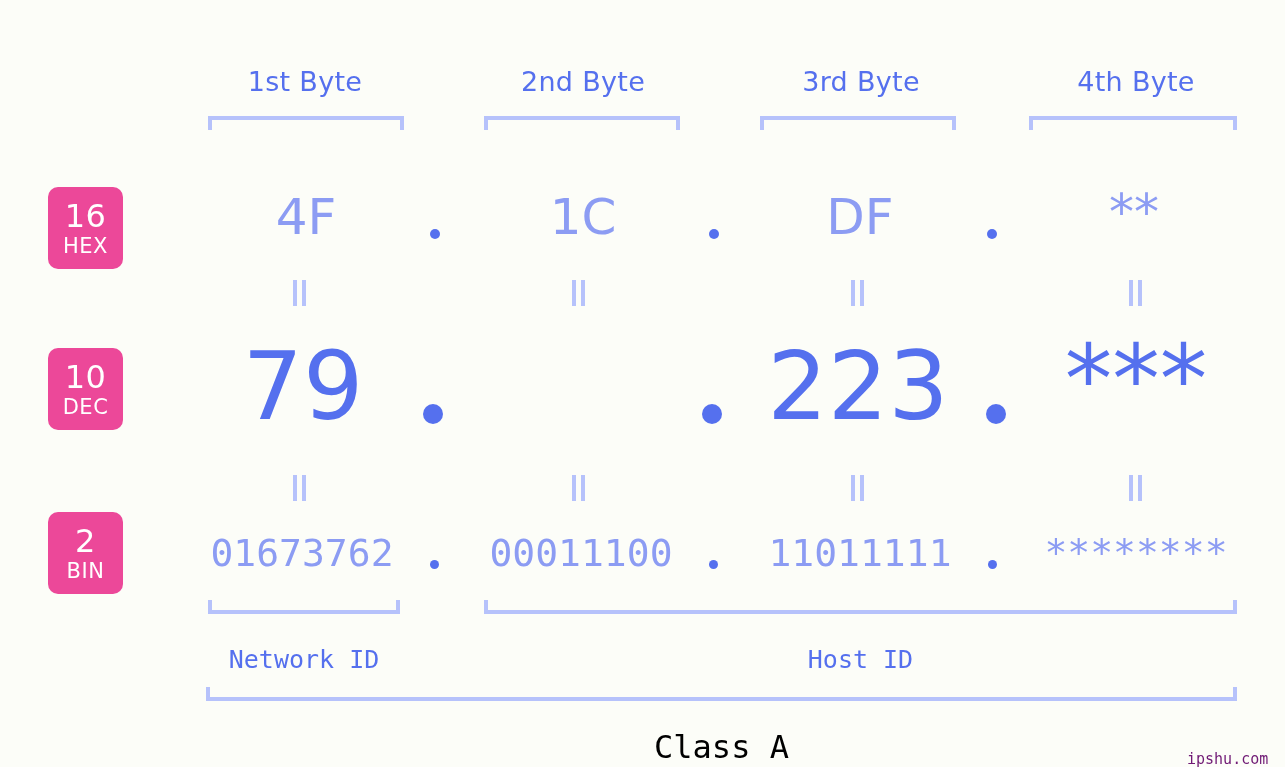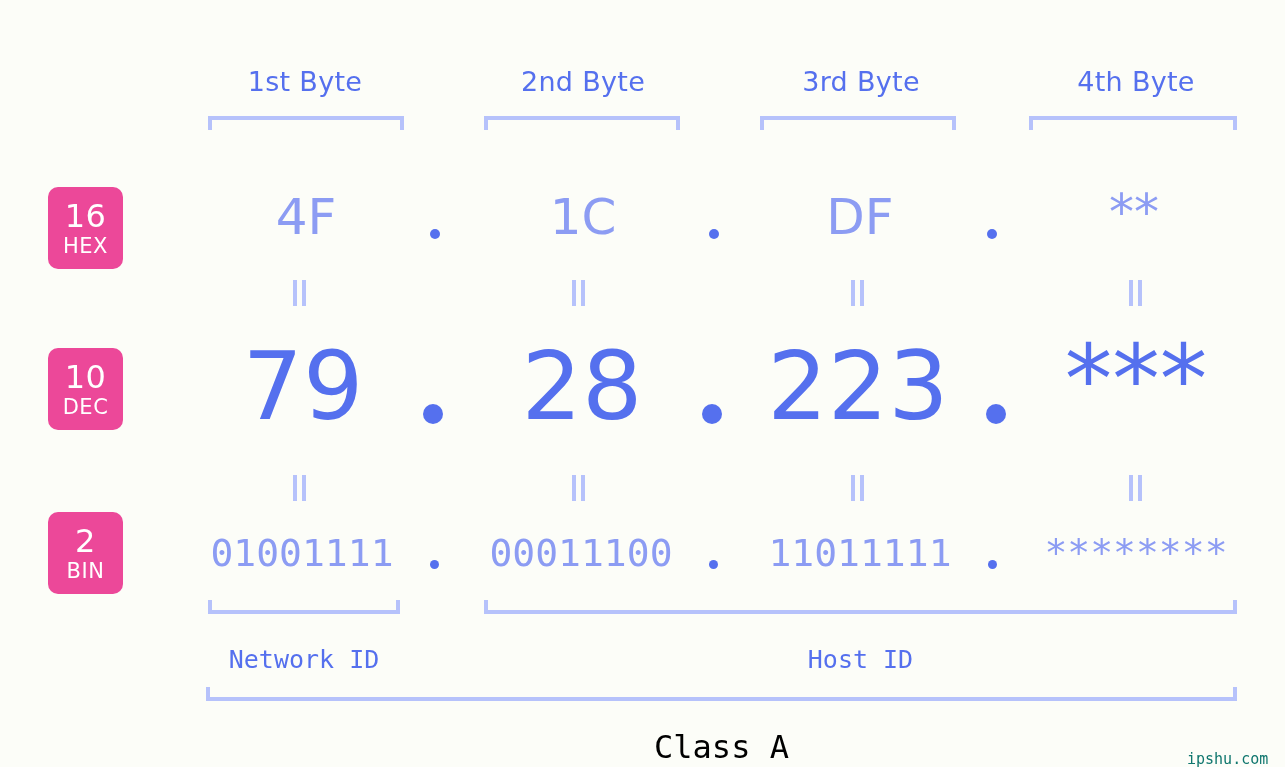--- a/index.html
+++ b/index.html
@@ -134,21 +134,21 @@
   .class-label {
     position: absolute;
     text-align: center;
     color: #000000;
     font-size: 32px;
     font-family: "DejaVu Sans Mono", monospace;
     white-space: nowrap;
   }
   .watermark {
     position: absolute;
-    color: #0f766e;
+    color: #701a75;
     font-size: 15px;
     font-family: "DejaVu Sans Mono", monospace;
     white-space: nowrap;
   }
 </style>
 </head>
 <body>
 
 <div class="stage">
 
@@ -198,21 +198,20 @@
     </div>
 
   <div class="badge" style="left:48px; top:316px;">
     <span class="num">10</span>
     <span class="nm">DEC</span>
   </div>
 
   <div class="val dec-val" style="left:205px; top:307px; width:196px;">79</div>
   <div class="dot dot-dec" style="left:423px; top:372px;"></div>
 
-  <div class="val dec-val" style="left:484px; top:307px; width:196px;">28</div>
   <div class="dot dot-dec" style="left:702px; top:372px;"></div>
 
   <div class="val dec-val" style="left:760px; top:307px; width:196px;">223</div>
   <div class="dot dot-dec" style="left:986px; top:372px;"></div>
 
   <div class="val dec-val" style="left:1032px; top:300px; width:208px;">***</div>
 
   <div class="eqmark" style="left:292px; top:443px;">
       <i></i>
       <i></i>
@@ -228,21 +227,21 @@
   <div class="eqmark" style="left:1128px; top:443px;">
       <i></i>
       <i></i>
     </div>
 
   <div class="badge" style="left:48px; top:480px;">
     <span class="num">2</span>
     <span class="nm">BIN</span>
   </div>
 
-  <div class="val bin-val" style="left:202px; top:502px; width:200px;">01001111</div>
+  <div class="val bin-val" style="left:202px; top:502px; width:200px;">01673762</div>
   <div class="dot dot-bin" style="left:430px; top:528px;"></div>
 
   <div class="val bin-val" style="left:481px; top:502px; width:200px;">00011100</div>
   <div class="dot dot-bin" style="left:709px; top:528px;"></div>
 
   <div class="val bin-val" style="left:760px; top:502px; width:200px;">11011111</div>
   <div class="dot dot-bin" style="left:988px; top:528px;"></div>
 
   <div class="val bin-val" style="left:1036px; top:502px; width:200px;">********</div>
 

